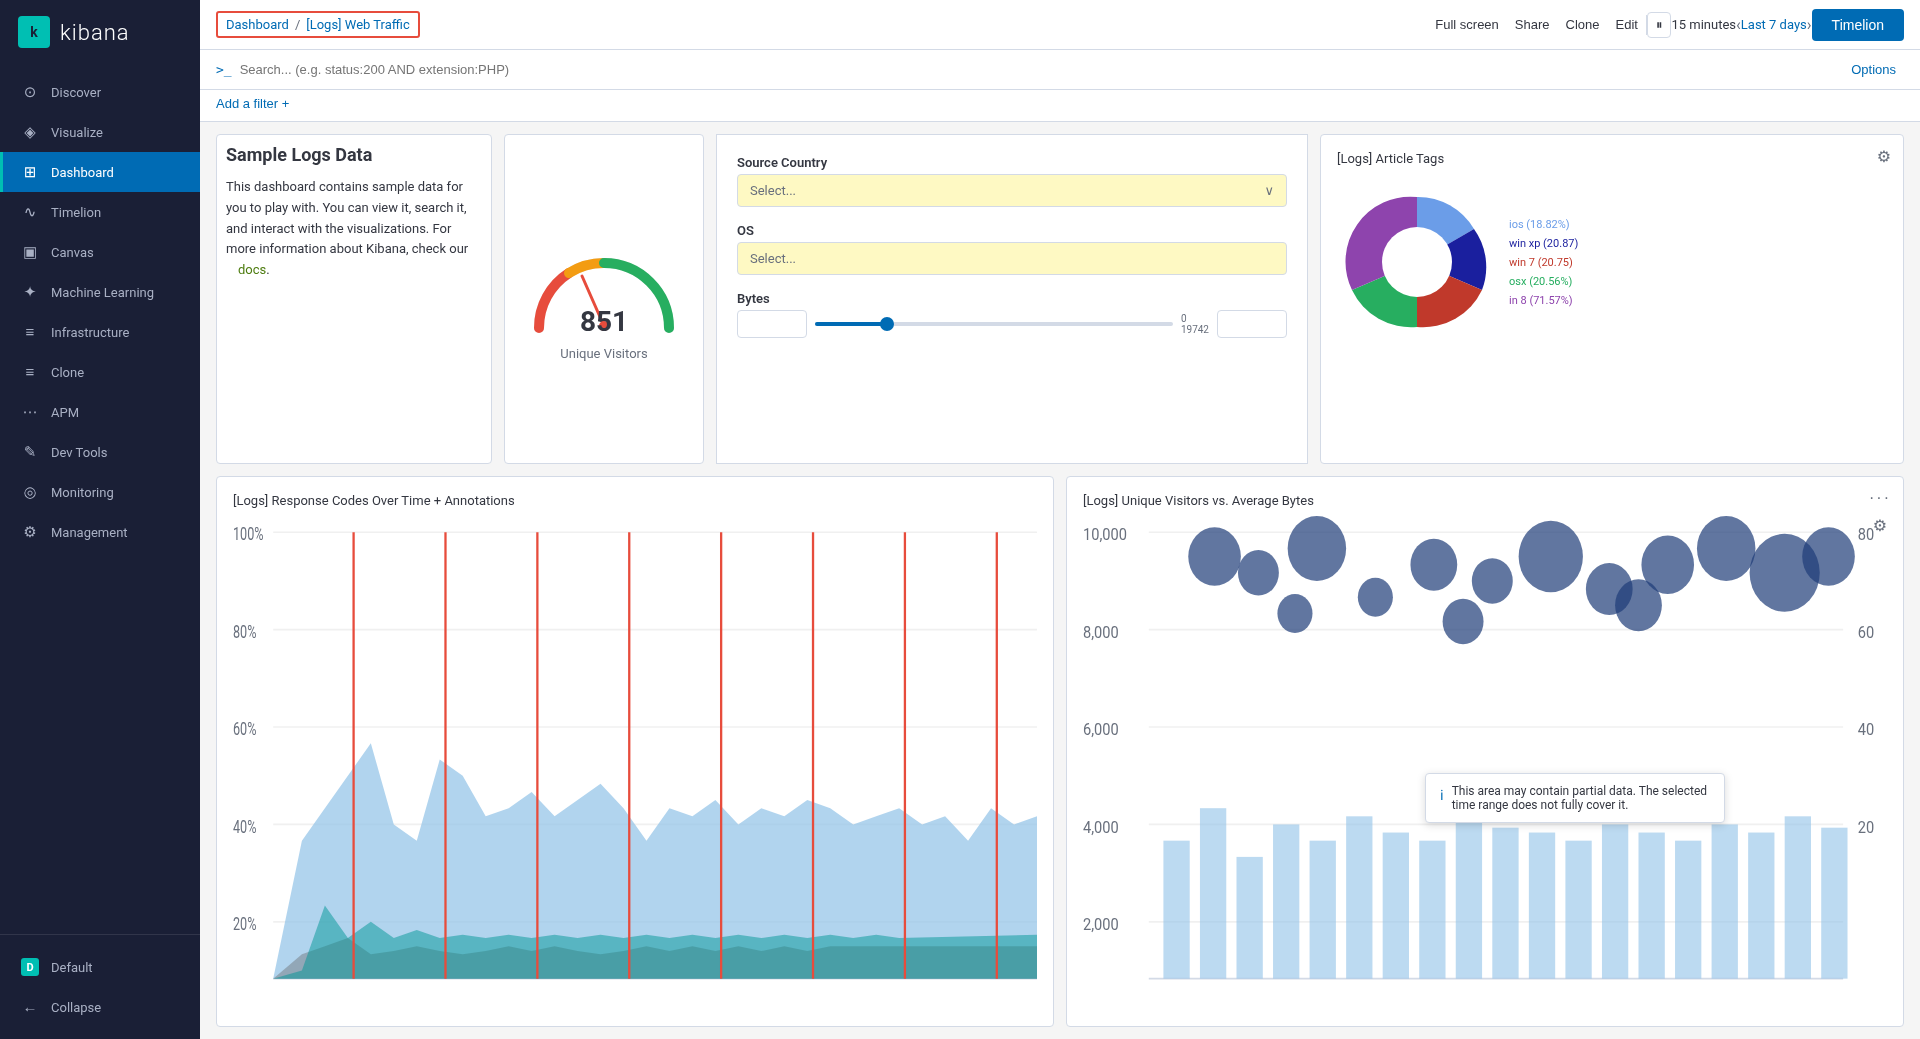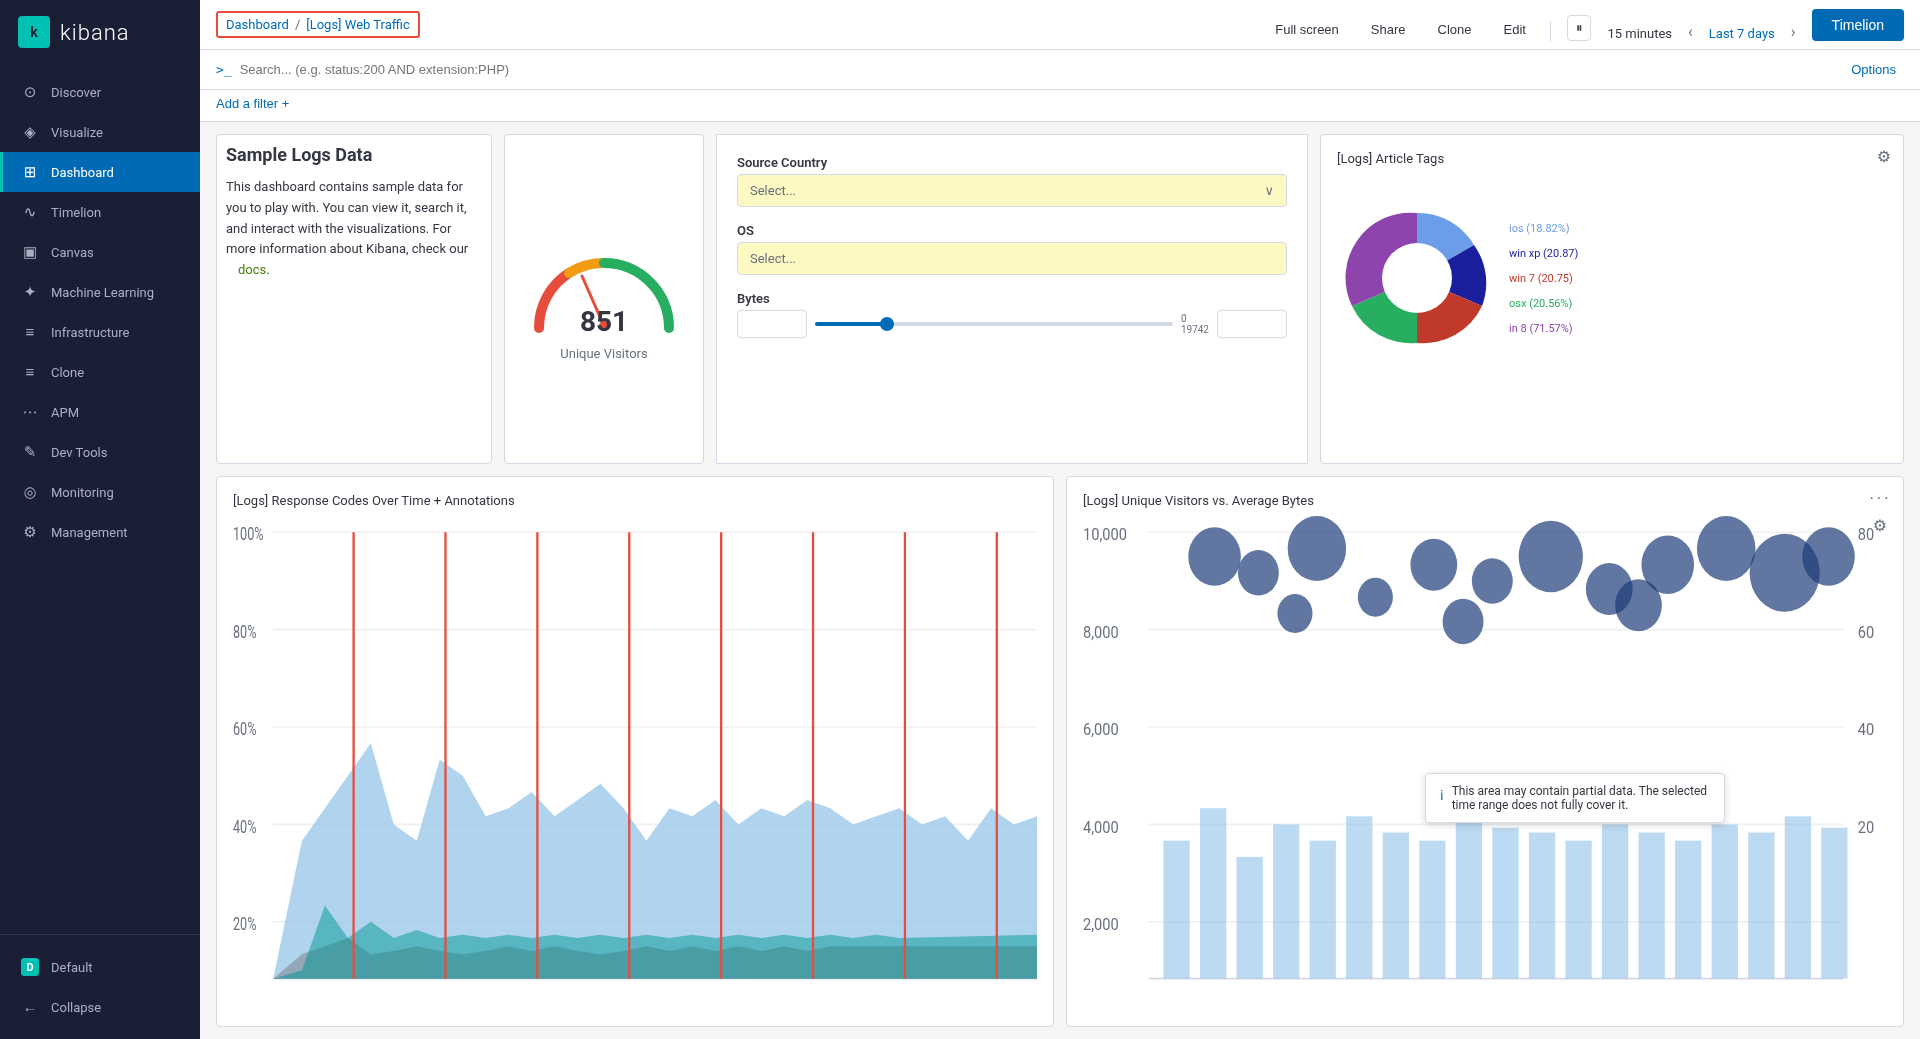--- a/index.html
+++ b/index.html
@@ -76,21 +76,21 @@
     }
     .breadcrumb {
       display: flex; align-items: center; gap: 6px;
       border: 2px solid #e74c3c;
       padding: 4px 8px;
       border-radius: 3px;
     }
     .breadcrumb-item { color: #006bb4; font-size: 13px; cursor: pointer; }
     .breadcrumb-sep { color: #69707d; }
     .topbar-spacer { flex: 1; }
-    .topbar-actions { display: flex; align-items: flex-end; gap: 16px; }
+    .topbar-actions { display: flex; align-items: center; }
     .topbar-action-btn {
       background: none; border: none; cursor: pointer;
       color: #343741; font-size: 13px; padding: 4px 8px;
       border-radius: 4px;
     }
     .topbar-divider { width: 1px; height: 20px; background: #d3dae6; }
     .topbar-pause-btn {
       background: none; border: 1px solid #d3dae6; cursor: pointer;
       padding: 4px 8px; border-radius: 4px; font-size: 13px; color: #343741;
     }
@@ -261,33 +261,33 @@
     
     .panel-tags {
       background: #fff;
       border: 1px solid #d3dae6;
       border-radius: 4px;
       padding: 16px;
       flex: 1;
       position: relative;
       overflow: hidden;
     }
-    .panel-tags-title { font-size: 13px; color: #343741; margin-bottom: 24px; }
+    .panel-tags-title { font-size: 13px; color: #343741; margin-bottom: 8px; }
     .panel-tag-corner-icon {
       position: absolute; top: 12px; right: 12px;
       color: #69707d; cursor: pointer; font-size: 16px;
     }
     .donut-container {
       display: flex;
       align-items: center;
       gap: 12px;
       padding: 8px 0;
     }
     .donut-svg { width: 160px; height: 160px; }
-    .donut-labels { display: flex; flex-direction: column; gap: 12px; font-size: 11px; color: #343741; }
+    .donut-labels { display: flex; flex-direction: column; gap: 6px; font-size: 11px; color: #343741; }
 
     
     .bottom-row {
       display: flex;
       gap: 12px;
       flex: 1;
       min-height: 350px;
     }
     .panel-response-codes {
       background: #fff;

